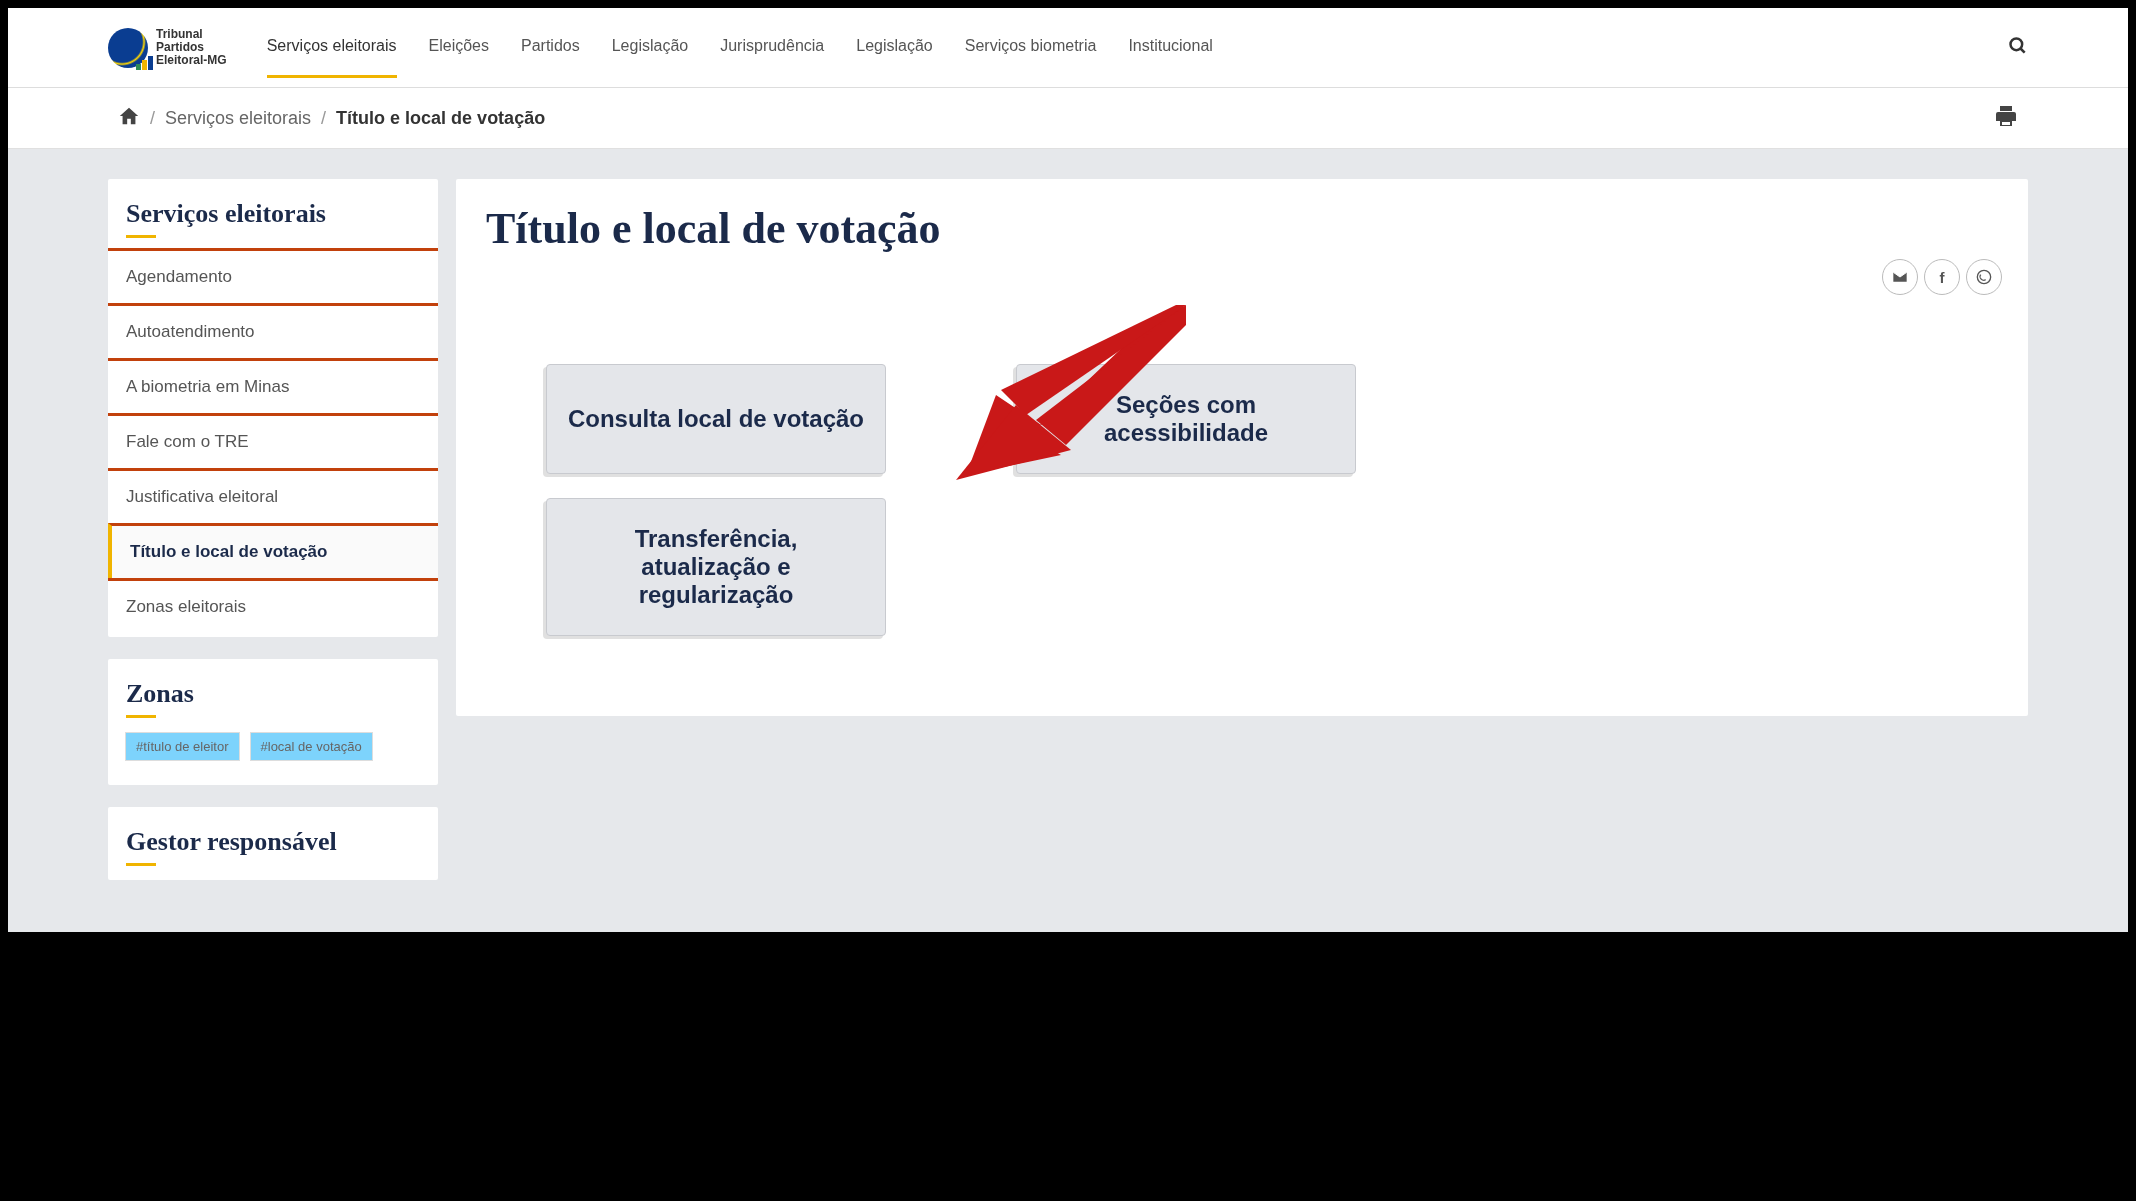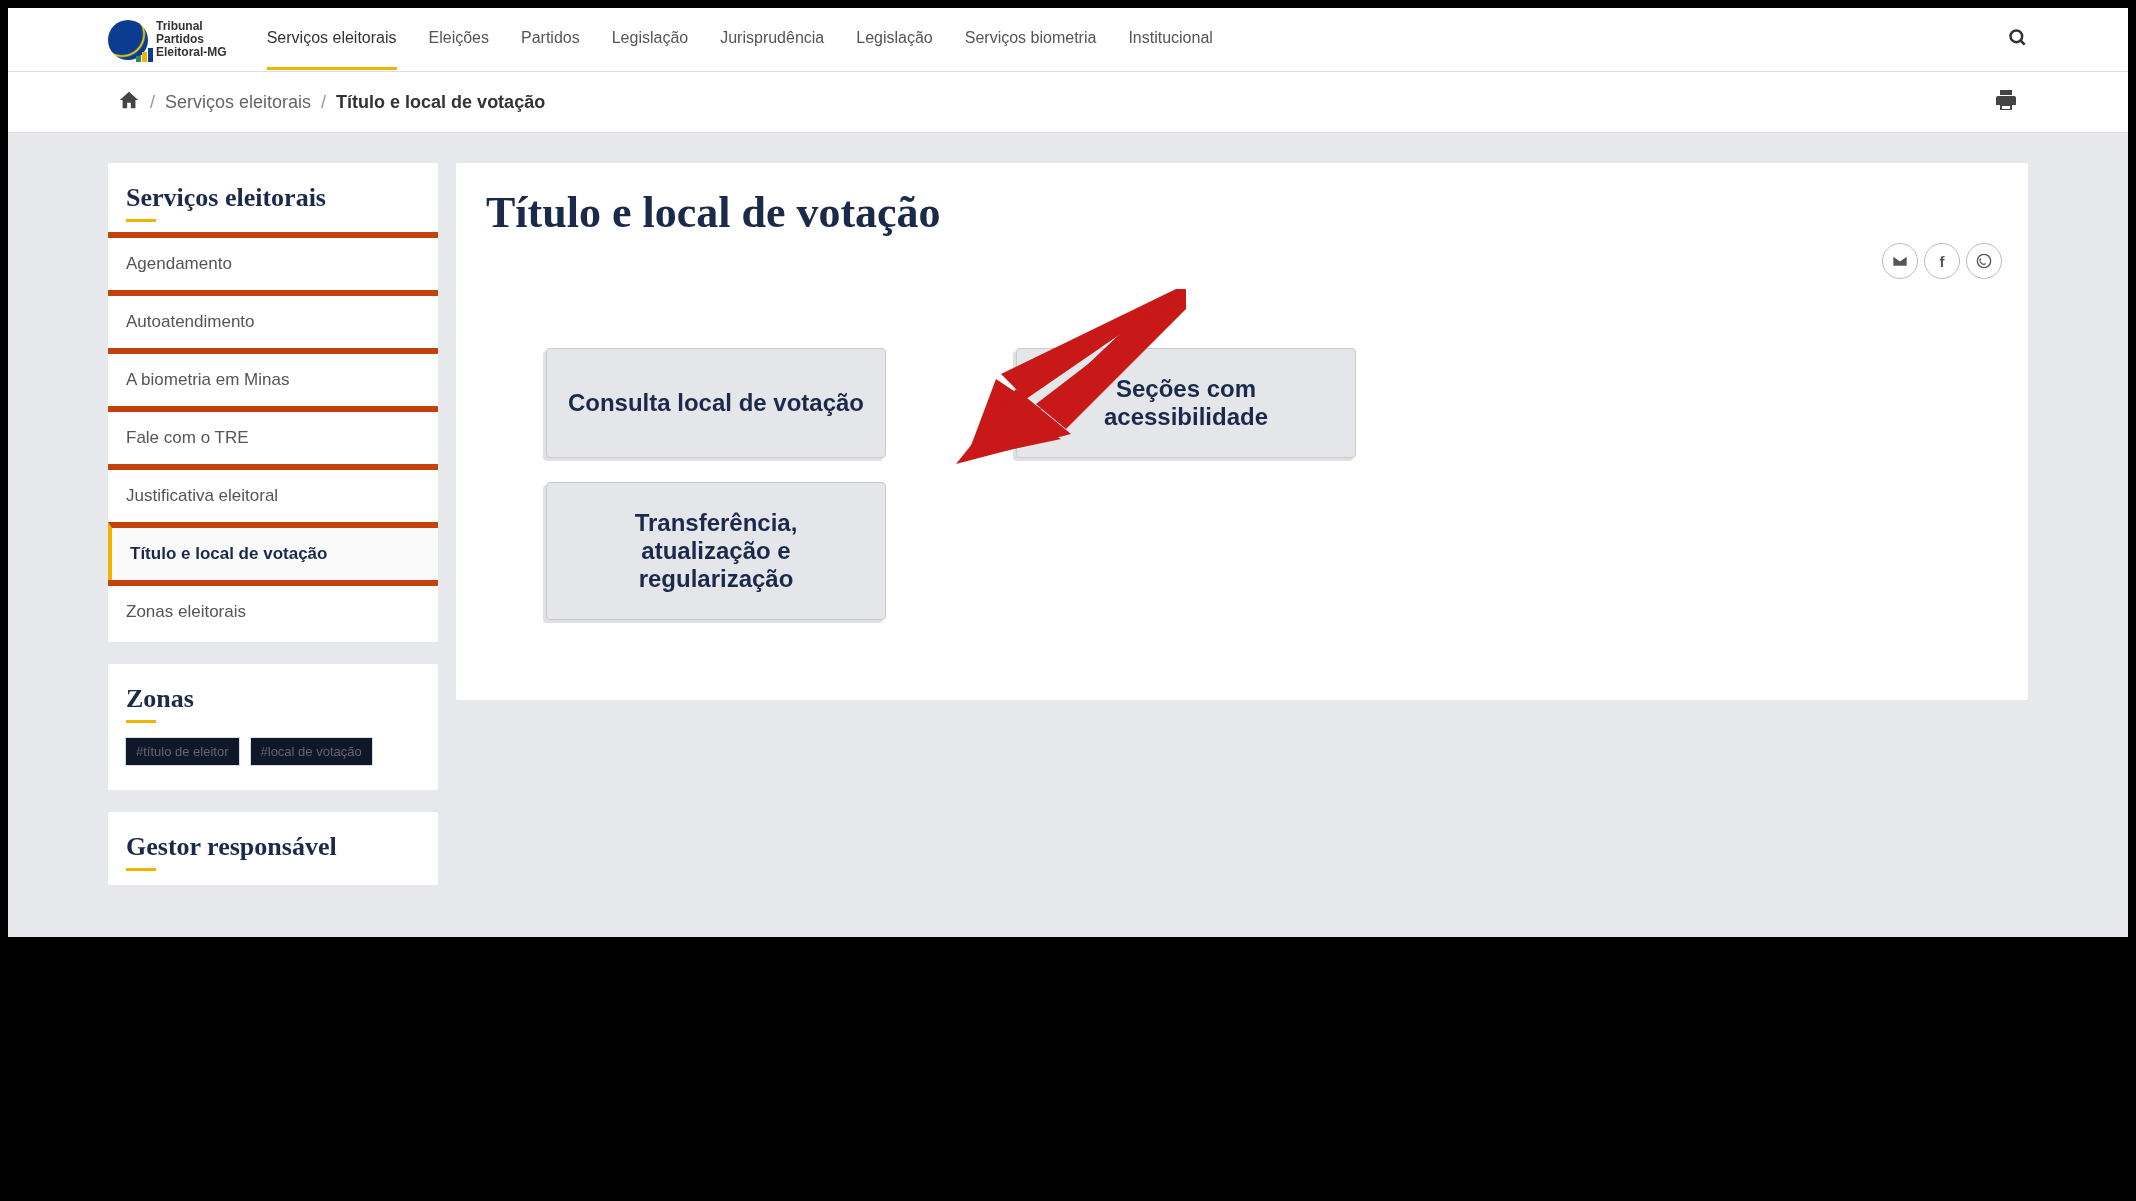--- a/index.html
+++ b/index.html
@@ -11,21 +11,21 @@
     .page {
       background: #e6e8eb;
       min-height: 800px;
       width: 100%;
     }
     .topbar {
       background: #fff;
       display: flex;
       align-items: center;
       padding: 0 100px;
-      height: 64px;
+      height: 80px;
       border-bottom: 1px solid #ddd;
     }
     .logo-wrap {
       display: flex;
       align-items: center;
       gap: 8px;
       margin-right: 40px;
     }
     .logo-circle {
       width: 40px; height: 40px;
@@ -114,34 +114,34 @@
       height: 3px;
       background: #f0b400;
       margin-top: 6px;
     }
     .side-list { list-style: none; }
     .side-list li {
       padding: 16px 18px;
       font-family: Arial, sans-serif;
       font-size: 17px;
       color: #555;
-      border-top: 6px solid #c2410c;
+      border-top: 3px solid #c2410c;
       cursor: pointer;
     }
     .side-list li.active {
       border-left: 4px solid #f0b400;
       background: #fafafa;
       color: #1b2a4a;
       font-weight: 700;
     }
     .tags-box { padding: 0 14px 16px; }
     .tag {
       display: inline-block;
       border: 1px solid #ddd;
-      background: #0f172a;
+      background: #7dd3fc;
       padding: 6px 10px;
       margin: 4px 3px;
       font-family: Arial, sans-serif;
       font-size: 13px;
       color: #666;
       cursor: pointer;
     }
     .main {
       flex: 1;
       background: #fff;

